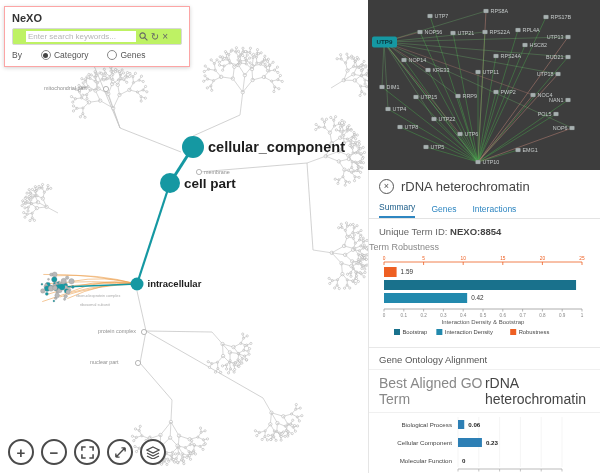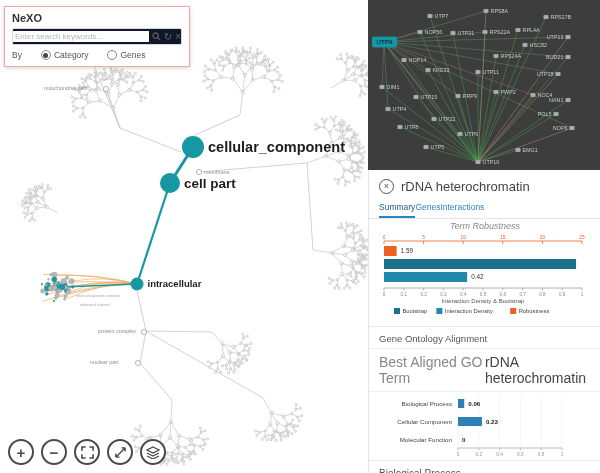--- a/index.html
+++ b/index.html
@@ -7,21 +7,21 @@
   svg{font-family:"Liberation Sans",sans-serif;display:block;}
   .stage{position:absolute;inset:0;}
 
   
   .left-panel{position:absolute;left:0;top:0;width:368px;height:473px;background:#fff;overflow:hidden;}
   #tree-svg{position:absolute;left:0;top:0;}
 
   .search-card{position:absolute;left:4px;top:6px;width:170px;background:#fff;border:1px solid #fca5a5;
     box-shadow:0 1px 4px rgba(0,0,0,.18);padding:5px 7px 6px;z-index:5;}
   .app-title{font-size:11px;font-weight:bold;color:#333;margin-bottom:4px;}
-  .search-row{display:flex;border:1px solid #d8d8d8;border-radius:2px;padding:2px 0;gap:3px;background:#0f172a;}
+  .search-row{display:flex;border:1px solid #d8d8d8;border-radius:2px;padding:2px 13px;gap:3px;background:#bef264;}
   .search-row input{flex:1;border:none;outline:none;font-size:8px;color:#333;min-width:0;font-family:"Liberation Sans",sans-serif;}
   .search-row input::placeholder{color:#b5b5b5;}
   .mini-icon{color:#666;font-size:10px;line-height:10px;cursor:pointer;display:flex;align-items:center;}
   .by-row{display:flex;align-items:center;gap:19px;margin-top:5px;font-size:8.5px;color:#555;}
   .radio-opt{display:flex;align-items:center;gap:3px;cursor:pointer;}
   .radio{width:8px;height:8px;border:1px solid #888;border-radius:50%;display:inline-block;position:relative;background:#fff;}
   .radio.selected::after{content:"";position:absolute;left:1.5px;top:1.5px;width:5px;height:5px;border-radius:50%;background:#444;}
 
   .bottom-toolbar{position:absolute;left:8px;bottom:8px;display:flex;gap:7px;z-index:5;}
   .tool-btn{width:26px;height:26px;border-radius:50%;border:2px solid #4a4a4a;background:#fff;color:#4a4a4a;
@@ -29,26 +29,26 @@
 
   
   .network-panel{position:absolute;left:368px;top:0;width:232px;height:170px;background:#3d3d3d;}
 
   
   .detail-panel{position:absolute;left:368px;top:170px;width:232px;height:303px;background:#fff;overflow:hidden;border-left:1px solid #e5e5e5;}
   .detail-header{display:flex;align-items:center;gap:7px;padding:9px 10px 5px;}
   .close-btn{width:15px;height:15px;border:1.5px solid #555;border-radius:50%;color:#555;font-size:9px;line-height:12px;
     text-align:center;cursor:pointer;flex:0 0 auto;box-sizing:border-box;}
   .detail-title{font-size:13px;color:#444;}
-  .tabs{display:flex;padding:3px 10px 0;border-bottom:1px solid #e3e3e3;}
+  .tabs{display:flex;gap:16px;padding:3px 10px 0;border-bottom:1px solid #e3e3e3;align-items:flex-end;}
   .tab{font-size:8.5px;color:#2e86c1;padding-bottom:4px;cursor:pointer;}
   .tab.active{color:#21618c;border-bottom:2px solid #2e86c1;}
   .term-id-row{padding:7px 10px 3px;font-size:9.5px;color:#666;}
   .term-id-row b{color:#444;}
-  .section-title-center{text-align:center;font-size:9px;color:#888;padding:2px 0 1px;font-style:italic;}
+  .section-title-center{font-size:9px;color:#888;padding:2px 0 1px;}
   #robustness-chart{padding:0 9px;}
   .align-title{font-size:9.5px;color:#555;padding:6px 10px 4px;border-top:1px solid #e8e8e8;margin-top:10px;}
   .align-row{display:flex;justify-content:space-between;padding:5px 10px;font-size:14px;border-top:1px solid #f0f0f0;}
   .align-label{color:#888;}
   .align-value{color:#444;}
   #go-chart{padding:2px 9px 0;border-top:1px solid #f0f0f0;}
   .bottom-title{font-size:10px;color:#555;padding:7px 10px 2px;border-top:1px solid #e8e8e8;}
 </style>
 </head>
 <body>
@@ -1730,20 +1730,24 @@
   <div class="detail-panel">
     <div class="detail-header">
       <span class="close-btn">×</span>
       <span class="detail-title">rDNA heterochromatin</span>
     </div>
     <div class="tabs">
       <span class="tab active">Summary</span>
       <span class="tab">Genes</span>
       <span class="tab">Interactions</span>
     </div>
+    <div class="term-id-row">
+      <span>Unique Term ID:</span>
+      <b>NEXO:8854</b>
+    </div>
     <div class="section-title-center">Term Robustness</div>
     <div id="robustness-chart">
         <svg width="214" height="84" viewBox="0 0 214 84">
           <line x1="6" y1="9" x2="204" y2="9" stroke="#ee5f22" stroke-width="0.8"></line>
           <line x1="6" y1="9" x2="6" y2="12" stroke="#ee5f22" stroke-width="0.8"></line>
           <text x="6" y="6.5" font-size="4.8" fill="#ee5f22" text-anchor="middle">0</text>
           <line x1="45.6" y1="9" x2="45.6" y2="12" stroke="#ee5f22" stroke-width="0.8"></line>
           <text x="45.6" y="6.5" font-size="4.8" fill="#ee5f22" text-anchor="middle">5</text>
           <line x1="85.2" y1="9" x2="85.2" y2="12" stroke="#ee5f22" stroke-width="0.8"></line>
           <text x="85.2" y="6.5" font-size="4.8" fill="#ee5f22" text-anchor="middle">10</text>

